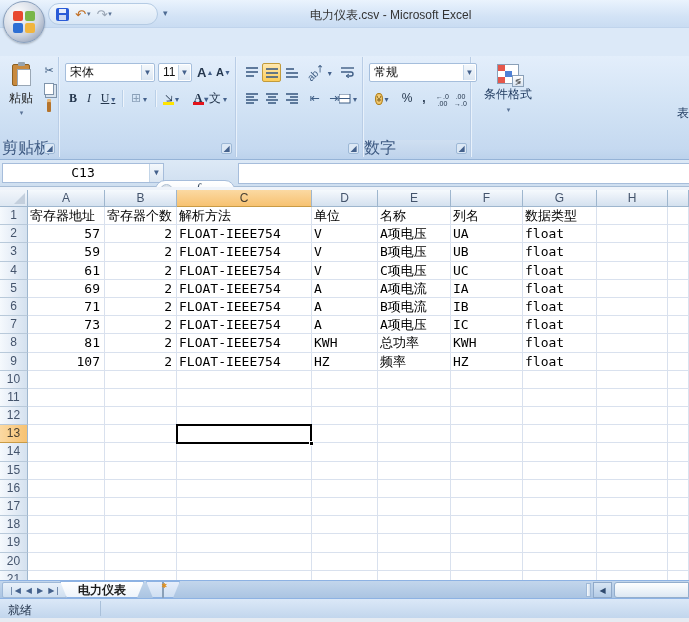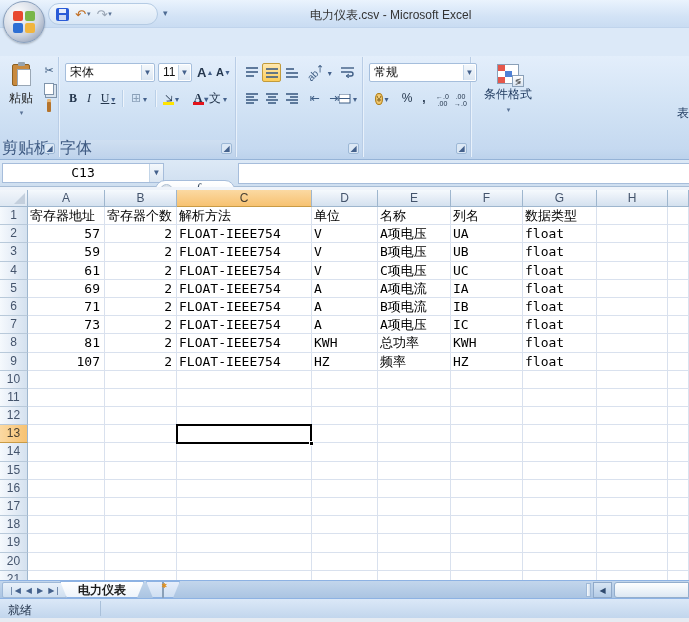--- a/index.html
+++ b/index.html
@@ -221,21 +221,20 @@
 
       <div class="sbtn" style="left:5px; top:32px; width:16px; font-weight:bold; font-family:'Liberation Serif',serif;"><span>B</span></div>
       <div class="sbtn" style="left:22px; top:32px; width:14px; font-style:italic; font-family:'Liberation Serif',serif;"><span>I</span></div>
       <div class="sbtn u-line dd" style="left:37px; top:32px; width:22px; font-family:'Liberation Serif',serif;"><span>U</span></div>
       <div class="vsep" style="left:62px; top:33px; height:17px;"></div>
       <div class="sbtn dd" style="left:65px; top:32px; width:28px; color:#8aa0b8;"><span>⊞</span></div>
       <div class="vsep" style="left:95px; top:33px; height:17px;"></div>
       <div class="sbtn dd" style="left:98px; top:32px; width:28px;"><span>🡦</span><span class="bar-under" style="background:#ffe400; position:absolute; left:4px; bottom:2px;"></span></div>
       <div class="sbtn dd" style="left:128px; top:32px; width:26px; font-weight:bold; font-family:'Liberation Serif',serif;">A<span class="bar-under" style="background:#e3131b; position:absolute; left:4px; bottom:2px;"></span></div>
       <div class="sbtn dd" style="left:144px; top:32px; width:28px;"><span>文</span></div>
-      <div class="grp-label">字体</div>
       <div class="launcher">◢</div>
     </div>
 
     <div class="grp g-align">
       <div class="sbtn" style="left:5px; top:6px; width:19px;">
         <svg class="alic" width="12" height="11">
             <g stroke="#3f5e85" stroke-width="1.6">
               <line x1="0" y1="1" x2="12" y2="1"></line>
               <line x1="0" y1="5" x2="12" y2="5"></line>
               <line x1="0" y1="9" x2="8" y2="9"></line>
@@ -311,20 +310,21 @@
       </div>
       <div class="sbtn dd" style="left:5px; top:32px; width:26px;"><span class="coin">¥</span></div>
       <div class="sbtn" style="left:34px; top:32px; width:18px;"><span>%</span></div>
       <div class="sbtn" style="left:53px; top:32px; width:14px; font-weight:bold;"><span>,</span></div>
       <div class="sbtn" style="left:70px; top:32px; width:17px;">
           <div class="tinytxt" style="margin-top:3px">←.0<br>.00</div>
         </div>
       <div class="sbtn" style="left:88px; top:32px; width:17px;">
           <div class="tinytxt" style="margin-top:3px">.00<br>→.0</div>
         </div>
+      <div class="grp-label">数字</div>
       <div class="launcher">◢</div>
     </div>
 
     <div class="grp g-styles">
       <div class="bigbtn" style="left:8px;">
         <div class="cf-grid">
             <i></i>
             <i></i>
             <i></i>
             <span class="cf-badge">≶</span>

